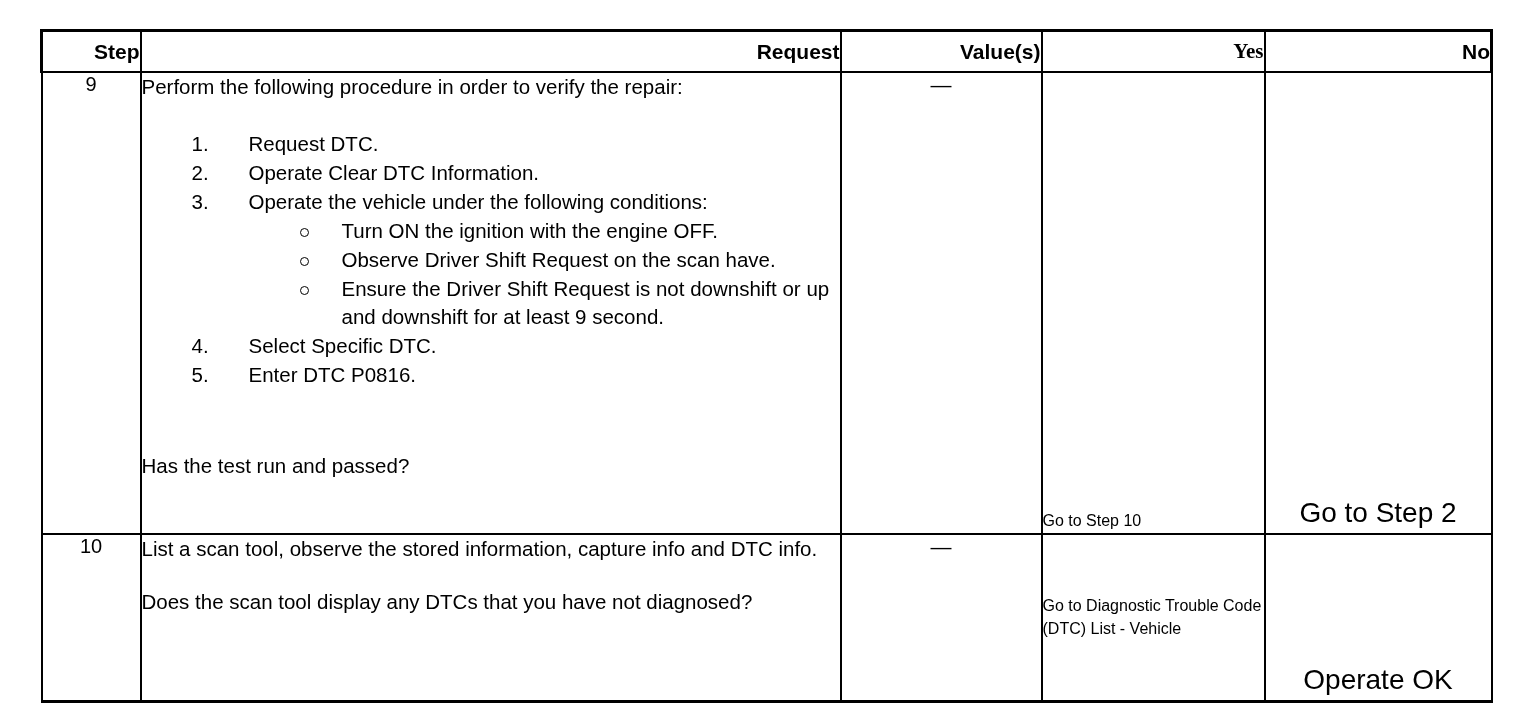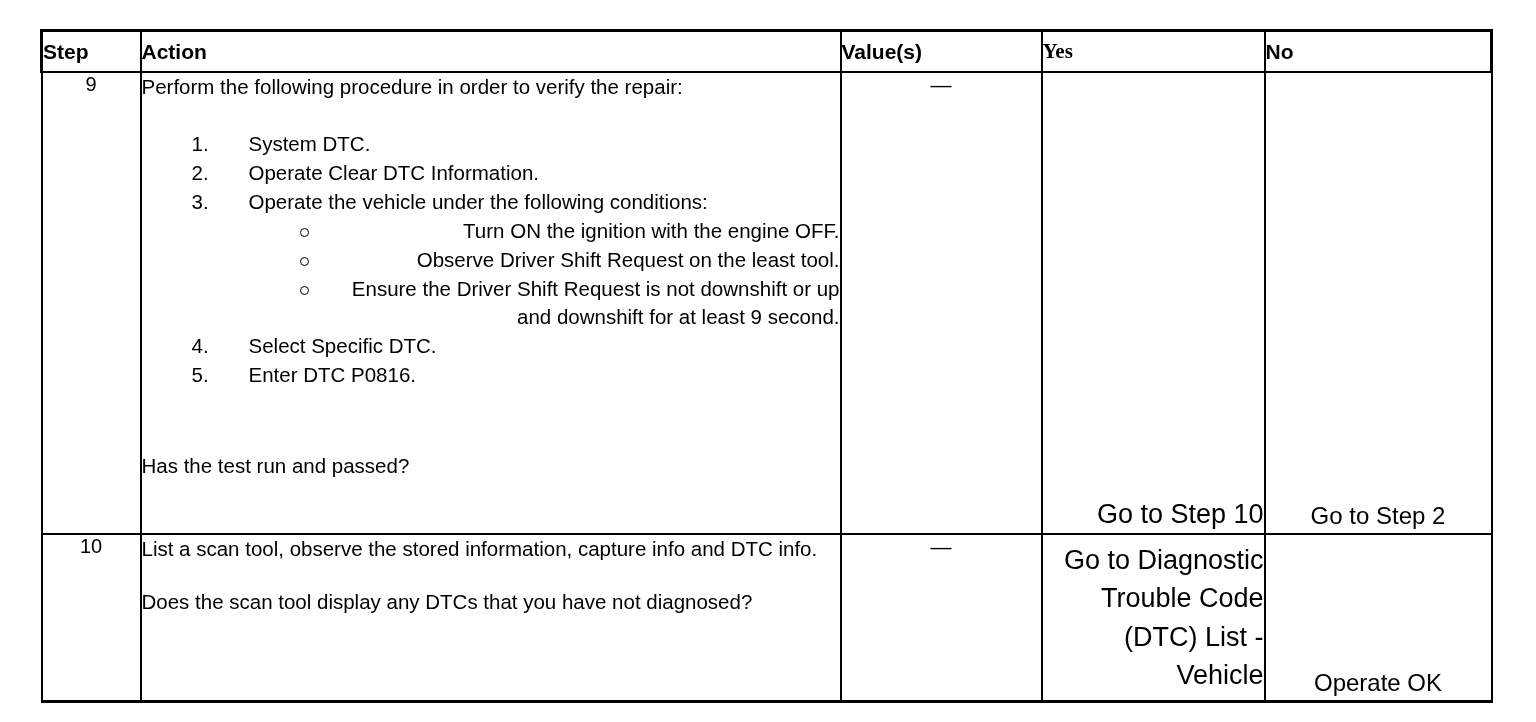--- a/index.html
+++ b/index.html
@@ -42,21 +42,21 @@
   col.c-step   { width: 99px; }
   col.c-action { width: 700px; }
   col.c-value  { width: 201px; }
   col.c-yes    { width: 223px; }
   col.c-no     { width: 227px; }
 
   
   thead th {
     border-bottom-width: 3px;
     height: 39px;
-    text-align: left;
+    text-align: right;
     font-size: 21px;
     font-weight: bold;
     line-height: 39px;
     white-space: nowrap;
   }
   thead th.h-step   { border-left-width: 3px; border-top-width: 3px; }
   thead th.h-action { border-top-width: 3px; }
   thead th.h-value  { border-top-width: 3px; }
   thead th.h-yes    { border-top-width: 3px; font-family: Liberation Serif, serif; }
   thead th.h-no     { border-top-width: 3px; border-right-width: 3px; }
@@ -74,30 +74,30 @@
     font-size: 20.5px;
     line-height: 1.41;
     padding: 5px 6px 4px 6px;
   }
   td.cell-value {
     text-align: center;
     vertical-align: middle;
     font-size: 21px;
   }
   td.cell-yes {
-    text-align: right;
-    vertical-align: middle;
-    font-size: 27px;
+    text-align: left;
+    vertical-align: middle;
+    font-size: 16px;
     line-height: 1.42;
   }
   td.cell-no {
     border-right-width: 3px;
     text-align: center;
     vertical-align: middle;
-    font-size: 24px;
+    font-size: 28px;
     line-height: 1.42;
   }
 
   tr.row-step9 td { height: 460px; }
   tr.row-step10 td { height: 165px; border-bottom-width: 3px; }
 
   
   .align-bottom { vertical-align: bottom !important; padding-bottom: 2px; }
   .align-middle { vertical-align: middle !important; }
 
@@ -127,21 +127,20 @@
 
   ul.sub-list {
     margin: 0;
     padding: 0;
     list-style: none;
   }
   ul.sub-list > li {
     position: relative;
     padding-left: 93px;
     margin: 0;
-    text-align: right;
   }
   ul.sub-list > li > .bullet-ring {
     position: absolute;
     left: 51px;
     top: 11px;
     width: 9px;
     height: 9px;
     border: 1.6px solid #000;
     border-radius: 50%;
     box-sizing: border-box;
@@ -158,53 +157,53 @@
     <colgroup>
       <col class="c-step">
       <col class="c-action">
       <col class="c-value">
       <col class="c-yes">
       <col class="c-no">
     </colgroup>
     <thead>
       <tr>
         <th class="h-step">Step</th>
-        <th class="h-action">Action</th>
+        <th class="h-action">Request</th>
         <th class="h-value">Value(s)</th>
         <th class="h-yes">Yes</th>
         <th class="h-no">No</th>
       </tr>
     </thead>
     <tbody>
 
       <tr class="row-step9">
         <td class="cell-step">9</td>
         <td class="cell-action">
           <p class="intro-line">Perform the following procedure in order to verify the repair:</p>
           <div class="spacer-sm"></div>
           <ol class="num-list">
             <li>
               <span class="num">1.</span>
-              <span>System DTC.</span>
+              <span>Request DTC.</span>
             </li>
             <li>
               <span class="num">2.</span>
               <span>Operate Clear DTC Information.</span>
             </li>
             <li>
               <span class="num">3.</span>
               <span>Operate the vehicle under the following conditions:</span>
               <ul class="sub-list">
                 <li>
                   <span class="bullet-ring"></span>
                   <span>Turn ON the ignition with the engine OFF.</span>
                 </li>
                 <li>
                   <span class="bullet-ring"></span>
-                  <span>Observe Driver Shift Request on the least tool.</span>
+                  <span>Observe Driver Shift Request on the scan have.</span>
                 </li>
                 <li>
                   <span class="bullet-ring"></span>
                   <span>Ensure the Driver Shift Request is not downshift or up and downshift for at least 9 second.</span>
                 </li>
               </ul>
             </li>
             <li>
               <span class="num">4.</span>
               <span>Select Specific DTC.</span>

